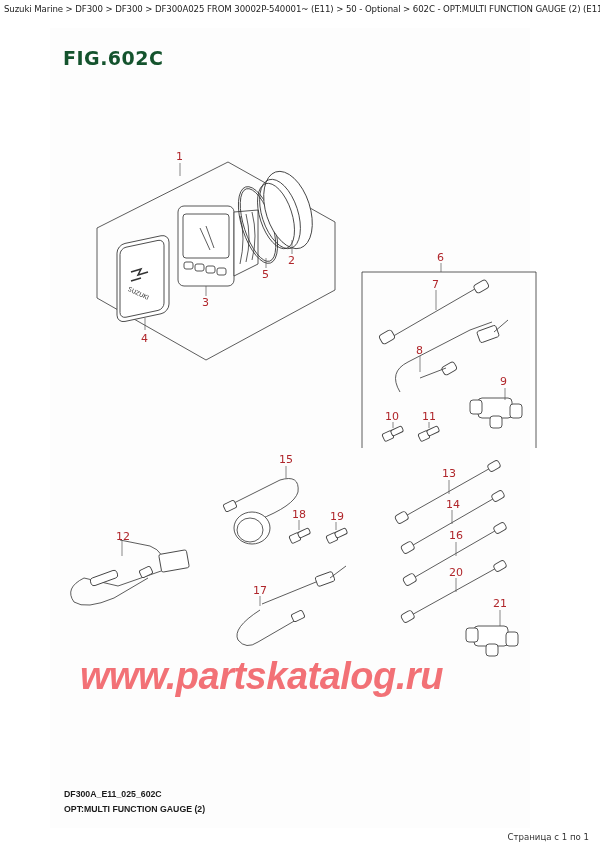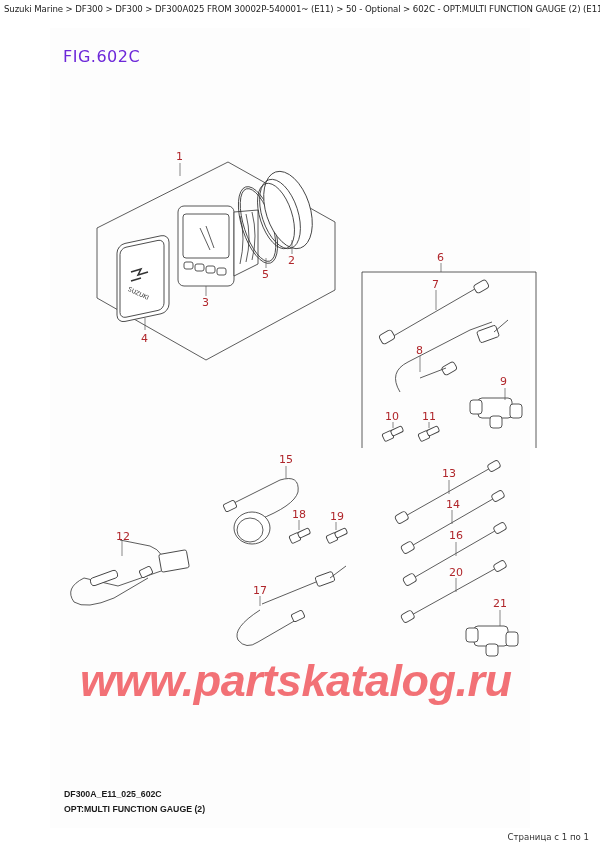--- a/index.html
+++ b/index.html
@@ -1,22 +1,22 @@
 <!DOCTYPE html>
 <html><head>
 <meta charset="utf-8">
 <style>
   html, body { margin: 0; padding: 0; background: #ffffff; }
   body { width: 600px; height: 848px; position: relative; overflow: hidden; font-family: "DejaVu Sans", sans-serif; }
   .breadcrumb { position: absolute; left: 4px; top: 4px; font-size: 8.6px; color: #222; white-space: nowrap; letter-spacing: -0.1px; }
   .sheet { position: absolute; left: 50px; top: 28px; width: 480px; height: 800px; background: #fdfdfd; }
-  .fig-title { position: absolute; left: 63px; top: 47px; font-family: "DejaVu Sans", sans-serif; font-weight: normal; font-size: 16px; color: #6d28d9; letter-spacing: 0.5px; }
+  .fig-title { position: absolute; left: 63px; top: 47px; font-family: "DejaVu Sans", sans-serif; font-weight: bold; font-size: 19px; color: #14532d; letter-spacing: 0.5px; }
   svg.drawing { position: absolute; left: 0; top: 0; }
   .callout { font-family: "DejaVu Sans", sans-serif; font-size: 11px; fill: #b0262b; }
-  .watermark { position: absolute; left: 80px; top: 655px; font-family: "Liberation Sans", sans-serif; font-weight: bold; font-style: italic; font-size: 45px; color: #f26a6f; letter-spacing: -0.5px; white-space: nowrap; opacity: 0.95; }
+  .watermark { position: absolute; left: 80px; top: 655px; font-family: "Liberation Sans", sans-serif; font-weight: bold; font-style: italic; font-size: 38px; color: #f26a6f; letter-spacing: -0.5px; white-space: nowrap; opacity: 0.95; }
   .code { position: absolute; left: 64px; top: 788px; font-family: "Liberation Sans", sans-serif; font-weight: bold; font-size: 9.5px; color: #1a1a1a; transform: scaleX(0.92); transform-origin: left; }
   .caption { position: absolute; left: 64px; top: 803px; font-family: "Liberation Sans", sans-serif; font-weight: bold; font-size: 9.5px; color: #1a1a1a; transform: scaleX(0.92); transform-origin: left; }
   .pager { position: absolute; right: 11px; top: 832px; font-size: 8.6px; color: #333; }
   .ln { stroke: #333; stroke-width: 0.8; fill: none; }
   .part { stroke: #444; stroke-width: 0.9; fill: #fff; }
   .leader { stroke: #555; stroke-width: 0.7; }
 </style>
 </head>
 <body>
 

